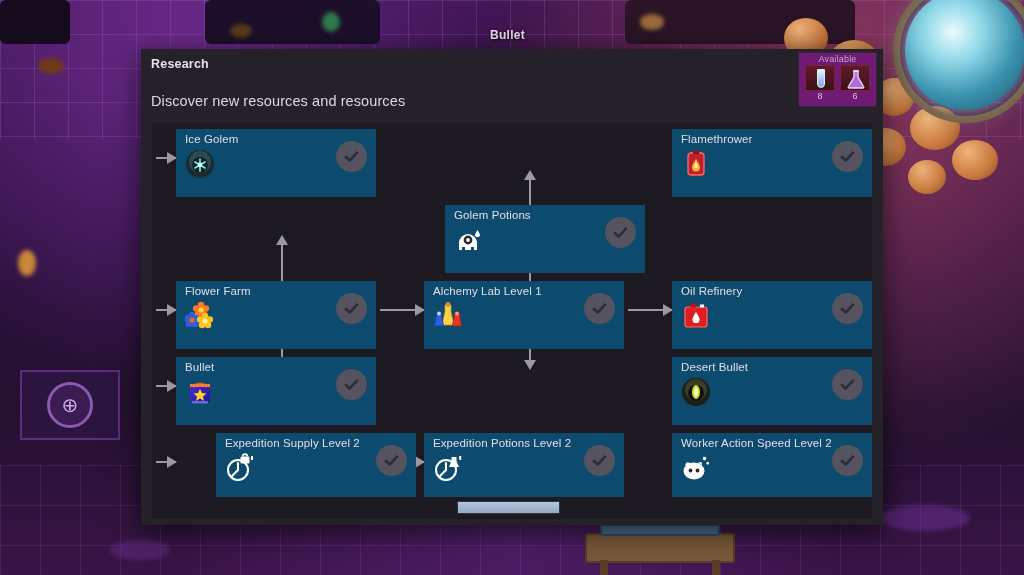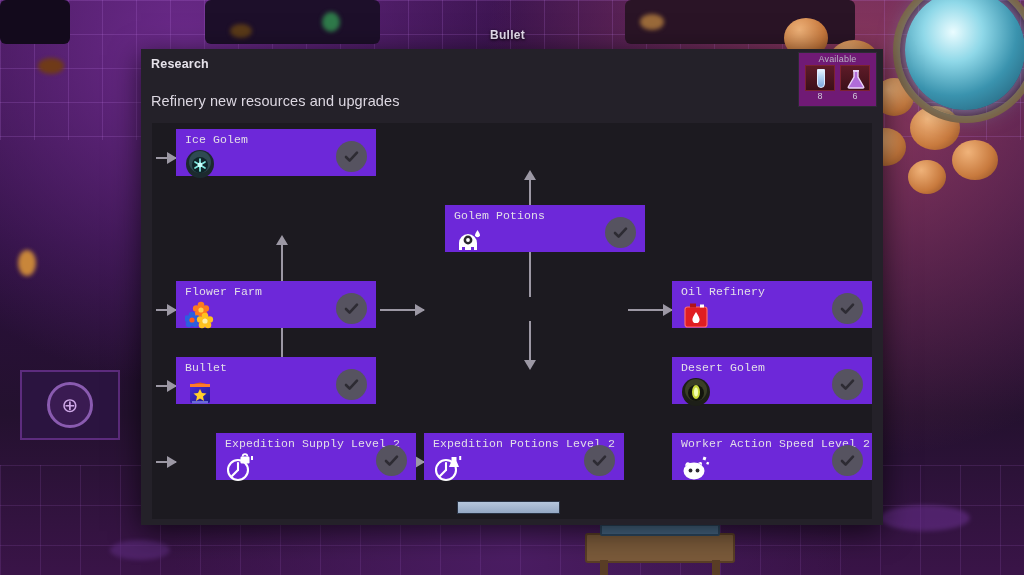--- a/index.html
+++ b/index.html
@@ -84,22 +84,22 @@
 
   .tube { position:absolute; left:11px; top:3px; width:8px; height:19px; border-radius:0 0 4px 4px;
     background:linear-gradient(180deg,#e9f4ff 0%,#bcd8f5 35%,#7fa9e0 100%);
     border:1px solid #dfeaff; }
   .flask-svg { position:absolute; left:5px; top:3px; }
 
   
   #tree-scroll { flex:1 1 auto; margin:0 11px 0 11px; background:#1c1a20; position:relative; overflow:hidden; }
   #tree-canvas { position:absolute; inset:0; }
 
-  .node { position:absolute; width:200px; height:47px; background:#6d28d9;
-    cursor:pointer;font-family:Liberation Mono, monospace; }
+  .node { position:absolute; width:200px; height:68px; background:#0c4a6e;
+    cursor:pointer; }
   .node-title { position:absolute; left:9px; top:4px; color:#e2dde8; font-size:11.5px;
     letter-spacing:.1px; white-space:nowrap; }
   .node-icon { position:absolute; left:9px; top:20px; width:30px; height:30px; }
   .node-check { position:absolute; right:9px; top:12px; width:31px; height:31px; border-radius:50%;
     background:#565360; display:flex; align-items:center; justify-content:center; }
   .node-check svg { display:block; }
 
   
   .arrow-h { position:absolute; height:2px; background:#9c98a4; }
   .arrow-h::after { content:""; position:absolute; right:-1px; top:-5px;
@@ -166,21 +166,21 @@
 
   <div class="win-titlebar">
     <div class="win-title">Research</div>
     <div class="win-controls">
       <div class="win-btn help">?</div>
       <div class="win-btn">✕</div>
     </div>
   </div>
 
   <div class="win-subhead">
-    <div class="win-subtitle">Refinery new resources and upgrades</div>
+    <div class="win-subtitle">Discover new resources and resources</div>
 
     <div id="available-box">
       <div class="avail-label">Available</div>
       <div class="avail-items">
 
         <div class="avail-item">
           <div class="avail-icon">
             <div class="tube"></div>
           </div>
           <div class="avail-count">8</div>
@@ -232,20 +232,36 @@
             <circle cx="15" cy="16" r="2.4" fill="#c9fffb"></circle>
           </svg>
         </div>
         <div class="node-check">
           <svg width="17" height="17" viewBox="0 0 17 17">
               <path d="M3 9 L6.6 12.6 L14 4.6" stroke="#2d2b33" stroke-width="2.6" fill="none" stroke-linecap="round" stroke-linejoin="round"></path>
             </svg>
         </div>
       </div>
 
+      <div class="node" style="left:520px; top:6px;">
+        <div class="node-title">Flamethrower</div>
+        <div class="node-icon">
+          <svg width="30" height="30" viewBox="0 0 30 30">
+            <rect x="7" y="4" width="16" height="22" rx="3" fill="#c0202a" stroke="#ff6a6a" stroke-width="1.3"></rect>
+            <rect x="12" y="1.5" width="6" height="3.5" fill="#8a1218"></rect>
+            <path d="M15 10 C12.5 14 11 16 11 18.5 A4 4 0 0 0 19 18.5 C19 16 17.5 14 15 10 Z" fill="#ffb03a"></path>
+            <path d="M15 13 C13.6 15.6 13 16.8 13 18.2 A2.3 2.3 0 0 0 17 18.2 C17 16.8 16.4 15.6 15 13 Z" fill="#ffe9b0"></path>
+          </svg>
+        </div>
+        <div class="node-check">
+          <svg width="17" height="17" viewBox="0 0 17 17">
+              <path d="M3 9 L6.6 12.6 L14 4.6" stroke="#2d2b33" stroke-width="2.6" fill="none" stroke-linecap="round" stroke-linejoin="round"></path>
+            </svg>
+        </div>
+      </div>
 
       <div class="node" style="left:272px; top:82px;margin-left:21px;">
         <div class="node-title">Golem Potions</div>
         <div class="node-icon">
           <svg width="30" height="30" viewBox="0 0 30 30">
             <path d="M5 18 A9 9 0 0 1 23 18 L23 25 L20 25 L20 22 L17 22 L17 25 L11 25 L11 22 L8 22 L8 25 L5 25 Z" fill="#ffffff"></path>
             <circle cx="14" cy="15" r="4.4" fill="#2a282e"></circle>
             <circle cx="14" cy="15" r="1.9" fill="#ffffff"></circle>
             <path d="M23.5 5 C21.6 8 21 9.2 21 10.3 A2.6 2.6 0 0 0 26 10.3 C26 9.2 25.4 8 23.5 5 Z" fill="#ffffff"></path>
           </svg>
@@ -293,20 +309,38 @@
             </g>
           </svg>
         </div>
         <div class="node-check">
           <svg width="17" height="17" viewBox="0 0 17 17">
               <path d="M3 9 L6.6 12.6 L14 4.6" stroke="#2d2b33" stroke-width="2.6" fill="none" stroke-linecap="round" stroke-linejoin="round"></path>
             </svg>
         </div>
       </div>
 
+      <div class="node" style="left:272px; top:158px;">
+        <div class="node-title">Alchemy Lab Level 1</div>
+        <div class="node-icon">
+          <svg width="30" height="30" viewBox="0 0 30 30">
+            <path d="M12 4 L18 4 L18 11 L21 24 L9 24 L12 11 Z" fill="#ffd24a" stroke="#c89a1e" stroke-width=".8"></path>
+            <circle cx="15" cy="3.5" r="2.4" fill="#e08a3a"></circle>
+            <path d="M3 13 L9 13 L9 18 L10.8 25 L1.2 25 L3 18 Z" fill="#2b5fe0" stroke="#1a3da0" stroke-width=".8"></path>
+            <circle cx="6" cy="12.5" r="1.9" fill="#d8d2e0"></circle>
+            <path d="M21 13 L27 13 L27 18 L28.8 25 L19.2 25 L21 18 Z" fill="#e03a2a" stroke="#a02418" stroke-width=".8"></path>
+            <circle cx="24" cy="12.5" r="1.9" fill="#ff9a7a"></circle>
+          </svg>
+        </div>
+        <div class="node-check">
+          <svg width="17" height="17" viewBox="0 0 17 17">
+              <path d="M3 9 L6.6 12.6 L14 4.6" stroke="#2d2b33" stroke-width="2.6" fill="none" stroke-linecap="round" stroke-linejoin="round"></path>
+            </svg>
+        </div>
+      </div>
 
       <div class="node" style="left:520px; top:158px;">
         <div class="node-title">Oil Refinery</div>
         <div class="node-icon">
           <svg width="30" height="30" viewBox="0 0 30 30">
             <rect x="4" y="6" width="22" height="20" rx="2.5" fill="#e01e22" stroke="#ff6a6a" stroke-width="1.2"></rect>
             <rect x="9" y="2.5" width="6" height="4" fill="#b01418"></rect>
             <rect x="19" y="3.5" width="4" height="3" fill="#ffffff"></rect>
             <path d="M15 11 C12.6 15 11.4 16.8 11.4 18.4 A3.6 3.6 0 0 0 18.6 18.4 C18.6 16.8 17.4 15 15 11 Z" fill="#ffffff"></path>
           </svg>
@@ -339,21 +373,21 @@
           </svg>
         </div>
         <div class="node-check">
           <svg width="17" height="17" viewBox="0 0 17 17">
               <path d="M3 9 L6.6 12.6 L14 4.6" stroke="#2d2b33" stroke-width="2.6" fill="none" stroke-linecap="round" stroke-linejoin="round"></path>
             </svg>
         </div>
       </div>
 
       <div class="node" style="left:520px; top:234px;">
-        <div class="node-title">Desert Golem</div>
+        <div class="node-title">Desert Bullet</div>
         <div class="node-icon">
           <svg width="30" height="30" viewBox="0 0 30 30">
             <circle cx="15" cy="15" r="14" fill="#1d1f18"></circle>
             <circle cx="15" cy="13" r="11" fill="#3a3e26"></circle>
             <circle cx="15" cy="16" r="8" fill="#12140d"></circle>
             <ellipse cx="15" cy="15" rx="4" ry="7" fill="#c8d83a"></ellipse>
             <ellipse cx="15" cy="15" rx="2" ry="4.5" fill="#f2ffb0"></ellipse>
           </svg>
         </div>
         <div class="node-check">

